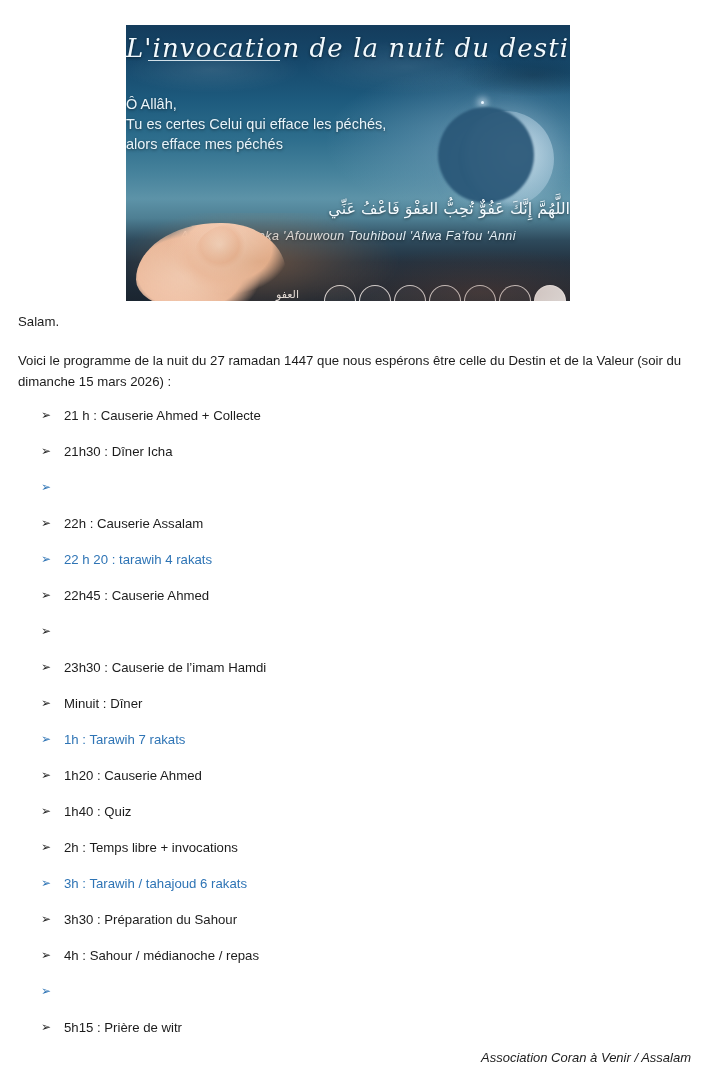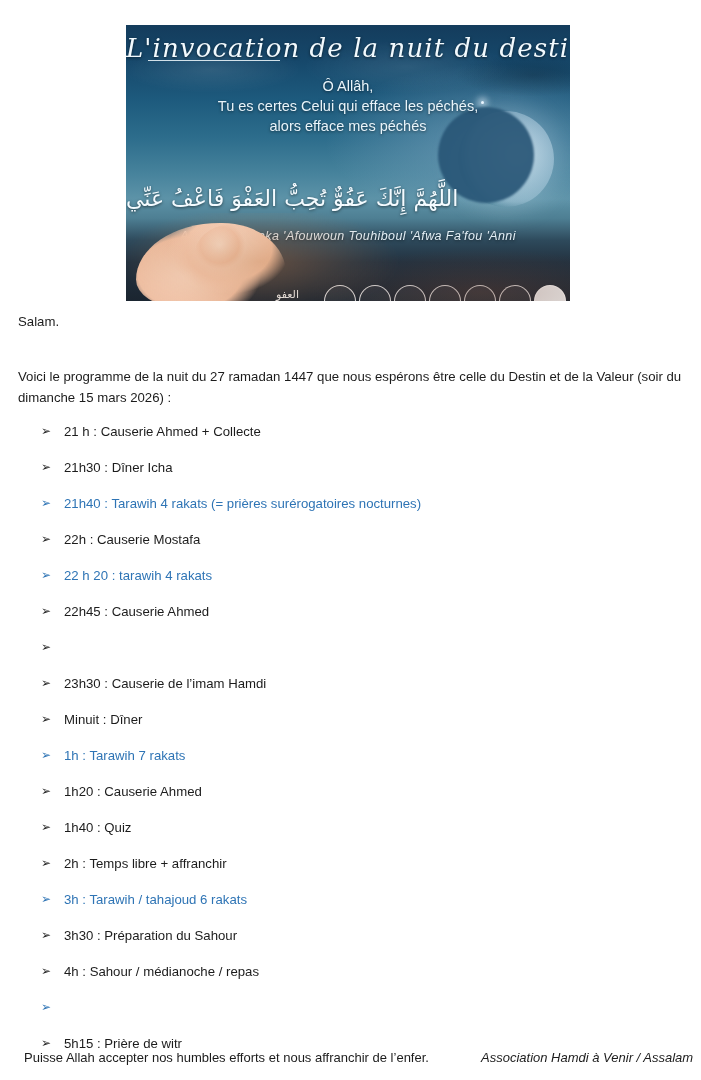--- a/index.html
+++ b/index.html
@@ -120,35 +120,34 @@
     left: 22px;
     bottom: 2px;
     width: 132px;
     height: 1px;
     background: rgba(242,250,254,0.85);
   }
 
   .banner-fr {
     position: absolute;
     left: 0; right: 0;
-    top: 51px;
-    text-align: center;
+    top: 69px;
     color: #e9f4fa;
     font-size: 14.5px;
     line-height: 20px;
     text-shadow: 0 1px 3px rgba(0,0,0,0.5);
   }
   .banner-ar {
     position: absolute;
     left: 0; right: 0;
-    top: 161px;
-    text-align: left;
+    top: 174px;
+    text-align: right;
     direction: rtl;
     color: #f4fbff;
-    font-size: 22px;
+    font-size: 16px;
     font-family: "DejaVu Sans", sans-serif;
     text-shadow: 0 1px 3px rgba(0,0,0,0.55);
     white-space: nowrap;
   }
   .banner-translit {
     position: absolute;
     left: 0; right: 0;
     top: 204px;
     text-align: center;
     color: #e3eff6;
@@ -222,21 +221,21 @@
     left: 18px;
     top: 311px;
     width: 666px;
   }
   .para {
     font-size: 13.2px;
     line-height: 21px;
     color: #1c1c1c;
     margin: 0 0 15px 0;
   }
-  .para.salam { margin-bottom: 34px; }
+  .para.salam { margin-bottom: 18px; }
 
   ul.program {
     list-style: none;
     margin: 13px 0 0 0;
     padding: 0;
   }
   ul.program li {
     position: relative;
     padding-left: 46px;
     font-size: 13.2px;
@@ -314,35 +313,34 @@
 
 <div class="doc">
 
   <p class="para salam">Salam.</p>
 
   <p class="para">Voici le programme de la nuit du 27 ramadan 1447 que nous espérons être celle du Destin et de la Valeur (soir du dimanche 15 mars 2026) :</p>
 
   <ul class="program" id="program-list">
       <li><span class="bullet">➢</span><span>21 h : Causerie Ahmed + Collecte</span></li>
       <li><span class="bullet">➢</span><span>21h30 : Dîner Icha</span></li>
-      <li class="hl"><span class="bullet">➢</span><span>21h40 : Tarawih 4 rakats (= prières surérogatoires nocturnes)</span></li>
-      <li><span class="bullet">➢</span><span>22h : Causerie Mostafa</span></li>
+      <li class="hl"><span class="bullet">➢</span></li>
+      <li><span class="bullet">➢</span><span>22h : Causerie Assalam</span></li>
       <li class="hl"><span class="bullet">➢</span><span>22 h 20 :  tarawih 4 rakats</span></li>
       <li><span class="bullet">➢</span><span>22h45 : Causerie Ahmed</span></li>
       <li><span class="bullet">➢</span></li>
       <li><span class="bullet">➢</span><span>23h30 : Causerie de l’imam Hamdi</span></li>
       <li><span class="bullet">➢</span><span>Minuit : Dîner</span></li>
       <li class="hl"><span class="bullet">➢</span><span>1h : Tarawih 7 rakats</span></li>
       <li><span class="bullet">➢</span><span>1h20 : Causerie Ahmed</span></li>
       <li><span class="bullet">➢</span><span>1h40 : Quiz</span></li>
-      <li><span class="bullet">➢</span><span>2h : Temps libre + affranchir</span></li>
+      <li><span class="bullet">➢</span><span>2h : Temps libre + invocations</span></li>
       <li class="hl"><span class="bullet">➢</span><span>3h : Tarawih / tahajoud 6 rakats</span></li>
       <li><span class="bullet">➢</span><span>3h30 : Préparation du Sahour</span></li>
       <li><span class="bullet">➢</span><span>4h : Sahour / médianoche / repas</span></li>
       <li class="hl"><span class="bullet">➢</span></li>
       <li><span class="bullet">➢</span><span>5h15 : Prière de witr</span></li>
     </ul>
 </div>
 
 <div class="footer">
-  <span>Puisse Allah accepter nos humbles efforts et nous affranchir de l’enfer.</span>
-  <span class="sig">Association Hamdi à Venir / Assalam</span>
+  <span class="sig">Association Coran à Venir / Assalam</span>
 </div>
 
 </body></html>

